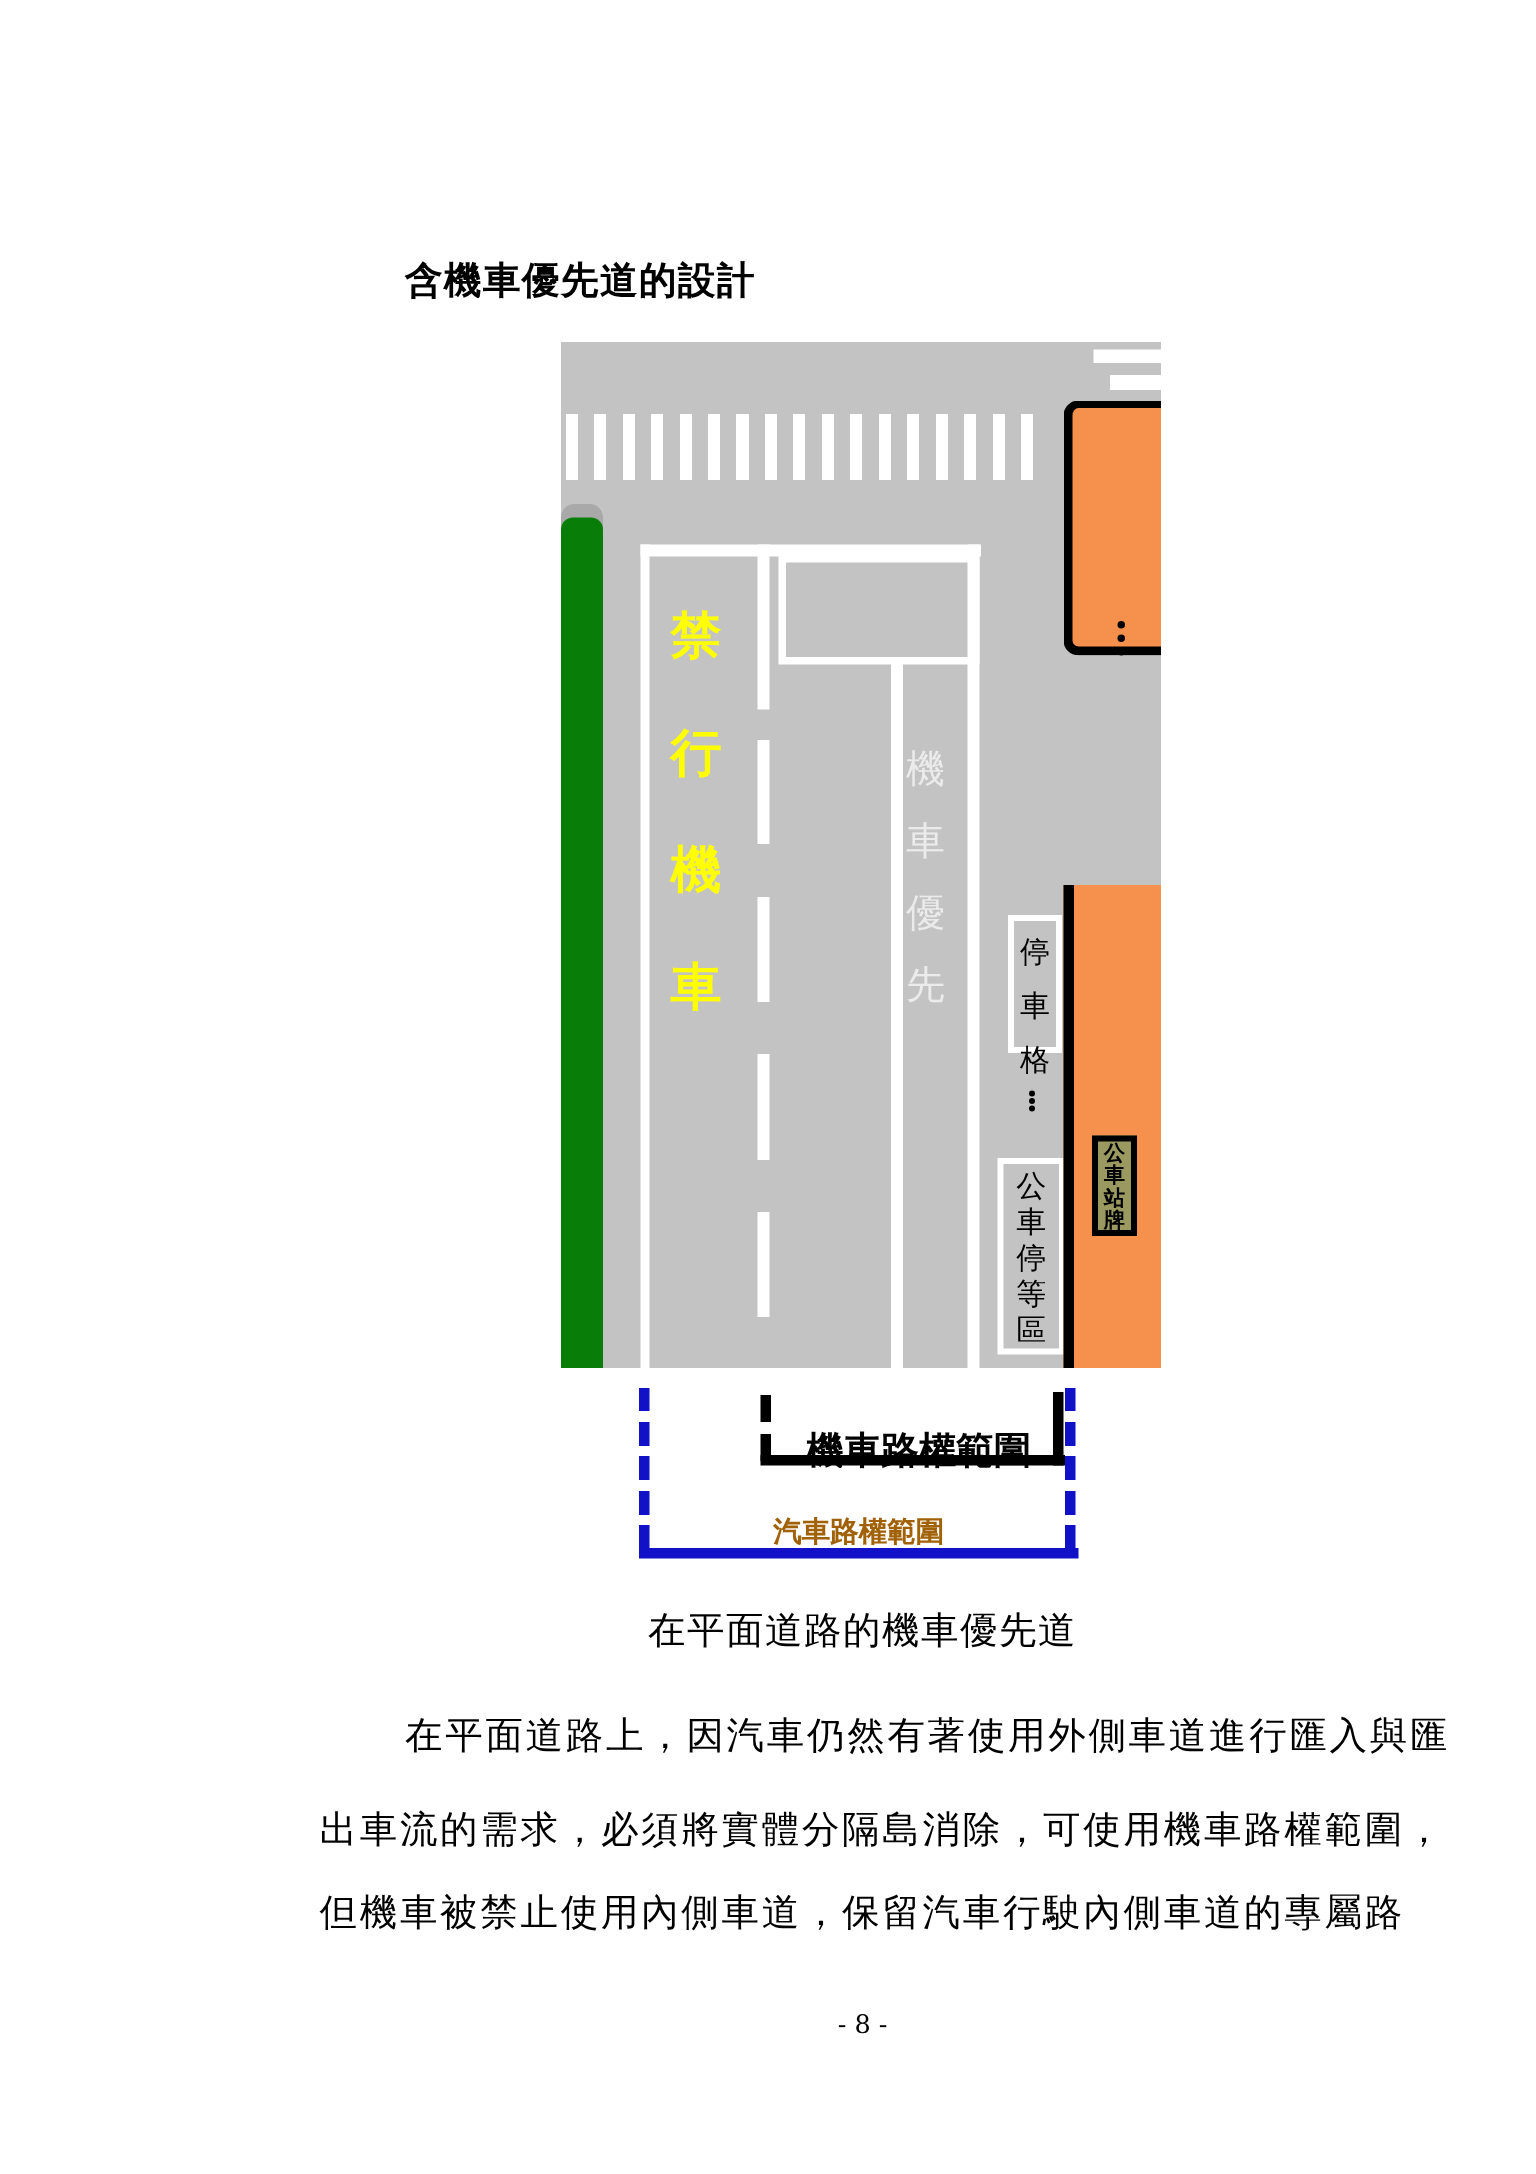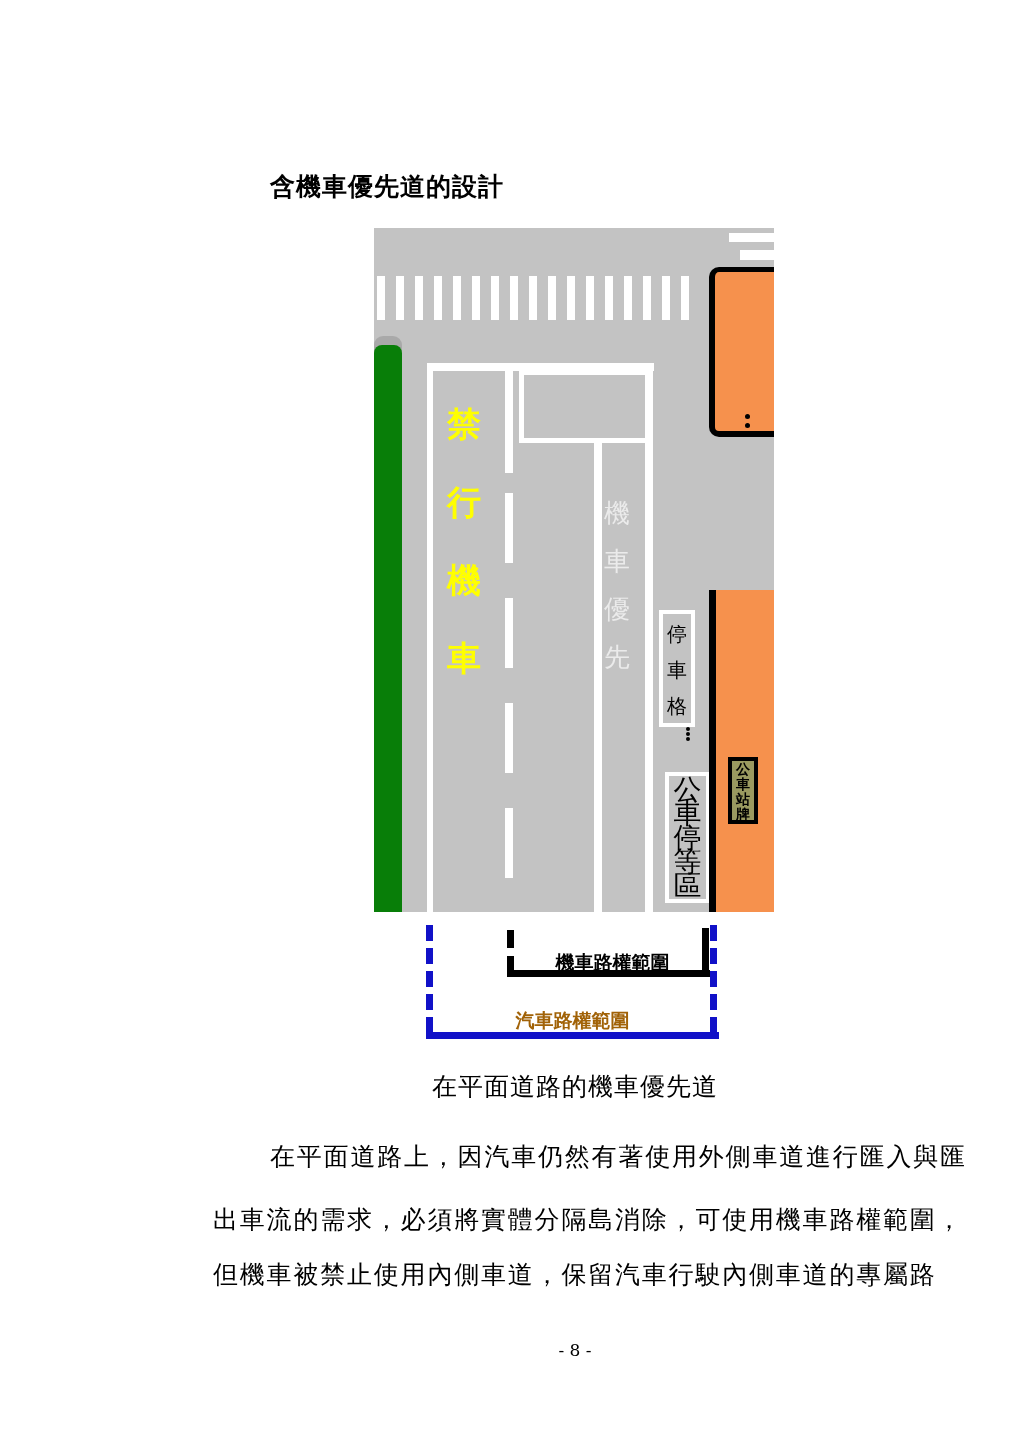--- a/index.html
+++ b/index.html
@@ -34,24 +34,24 @@
   .divider-dash{left:131px;top:265px;width:8px;height:419px;
     background:repeating-linear-gradient(to bottom,#ffffff 0 70px,rgba(0,0,0,0) 70px 105px);}
   .wait-box{left:145px;top:142px;width:134px;height:73px;border:5px solid #ffffff;box-sizing:border-box;}
   .outer-line{left:271px;top:135px;width:8px;height:549px;background:#ffffff;}
   .mid-line{left:220px;top:212px;width:8px;height:472px;background:#ffffff;}
 
   .vtext{word-break:break-all;text-align:center;}
   .lbl-prohibited{left:73px;top:157px;width:34px;font-size:34px;line-height:78px;font-weight:bold;color:#ffff00;}
   .lbl-priority{left:230px;top:261px;width:26px;font-size:26px;line-height:48px;color:#ebebeb;}
 
-  .parking-box{left:285px;top:382px;width:36px;height:117px;border:4px solid #ffffff;box-sizing:border-box;}
+  .parking-box{left:298px;top:382px;width:36px;height:92px;border:4px solid #ffffff;box-sizing:border-box;}
   .parking-box .vtext{font-size:20px;line-height:36px;padding-top:2px;}
   .buswait-box{left:291px;top:544px;width:45px;height:131px;border:4px solid #ffffff;box-sizing:border-box;}
-  .buswait-box .vtext{font-size:28px;line-height:24px;padding-top:2px;}
+  .buswait-box .vtext{font-size:20px;line-height:24px;padding-top:2px;}
 
   .dots{display:flex;flex-direction:column;align-items:center;}
   .dots .dot{background:#000;border-radius:50%;}
   .dots-parking{left:310px;top:498px;width:8px;}
   .dots-parking .dot{width:4px;height:4px;margin-top:1px;}
   .dots-sidewalk{left:369px;top:182px;width:9px;}
   .dots-sidewalk .dot{width:5px;height:5px;margin-top:4px;}
 
   .sidewalk-upper{left:335px;top:39px;width:65px;height:170px;background:#f6914d;
     border-left:6px solid #000;border-top:5px solid #000;border-bottom:6px solid #000;
@@ -65,21 +65,21 @@
   
   .blue-arm{width:7px;height:107px;top:697px;
     background:repeating-linear-gradient(to bottom,#1111c8 0 16px,rgba(0,0,0,0) 16px 23px);}
   .blue-arm.left{left:52px;}
   .blue-arm.right{left:336px;}
   .blue-bottom{left:52px;top:804px;width:293px;height:7px;background:#1111c8;}
   .black-arm-dash{left:133px;top:702px;width:7px;height:47px;
     background:repeating-linear-gradient(to bottom,#000000 0 18px,rgba(0,0,0,0) 18px 26px);}
   .black-arm-solid{left:328px;top:700px;width:7px;height:49px;background:#000000;}
   .black-bottom{left:133px;top:742px;width:203px;height:7px;background:#000000;}
-  .lbl-moto-range{left:137px;top:722px;width:203px;text-align:center;font-size:19px;font-weight:bold;color:#000;white-space:nowrap;}
+  .lbl-moto-range{left:137px;top:722px;width:203px;text-align:center;font-size:25px;font-weight:bold;color:#000;white-space:nowrap;}
   .lbl-car-range{left:52px;top:780px;width:293px;text-align:center;font-size:19px;font-weight:bold;color:#a16207;white-space:nowrap;}
 </style>
 </head>
 <body>
 
 <div id="page">
 
   <div class="abs doc-title">含機車優先道的設計</div>
 
   <div class="abs" id="diagram">

